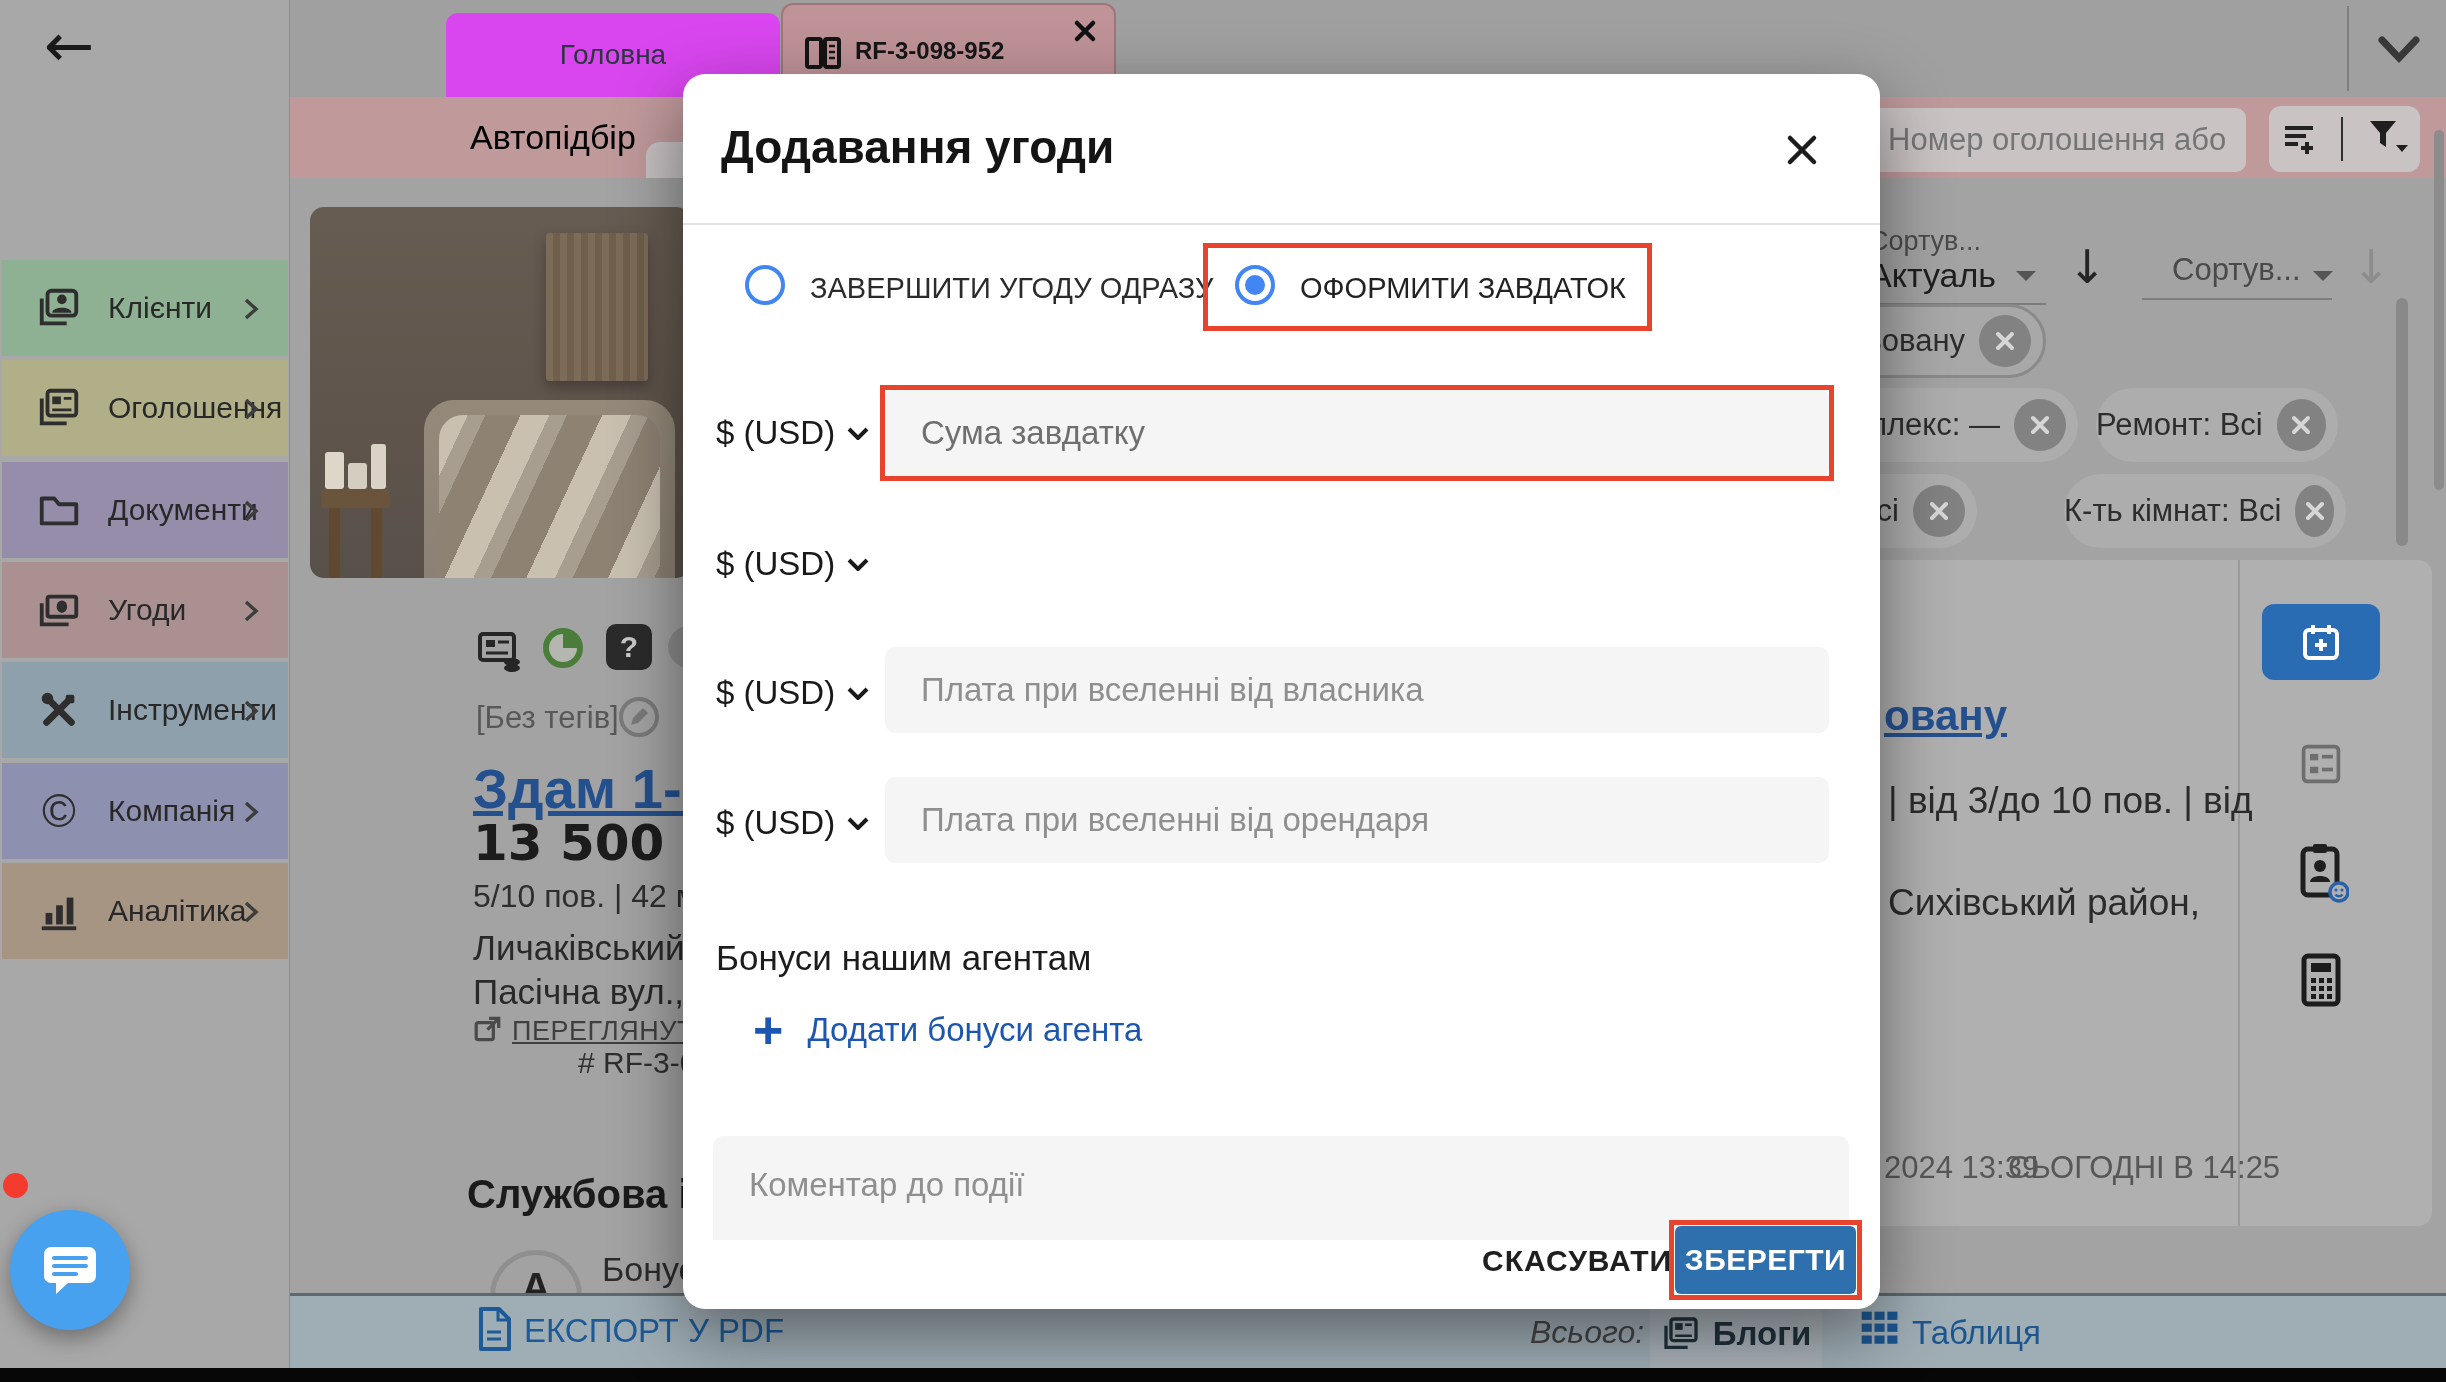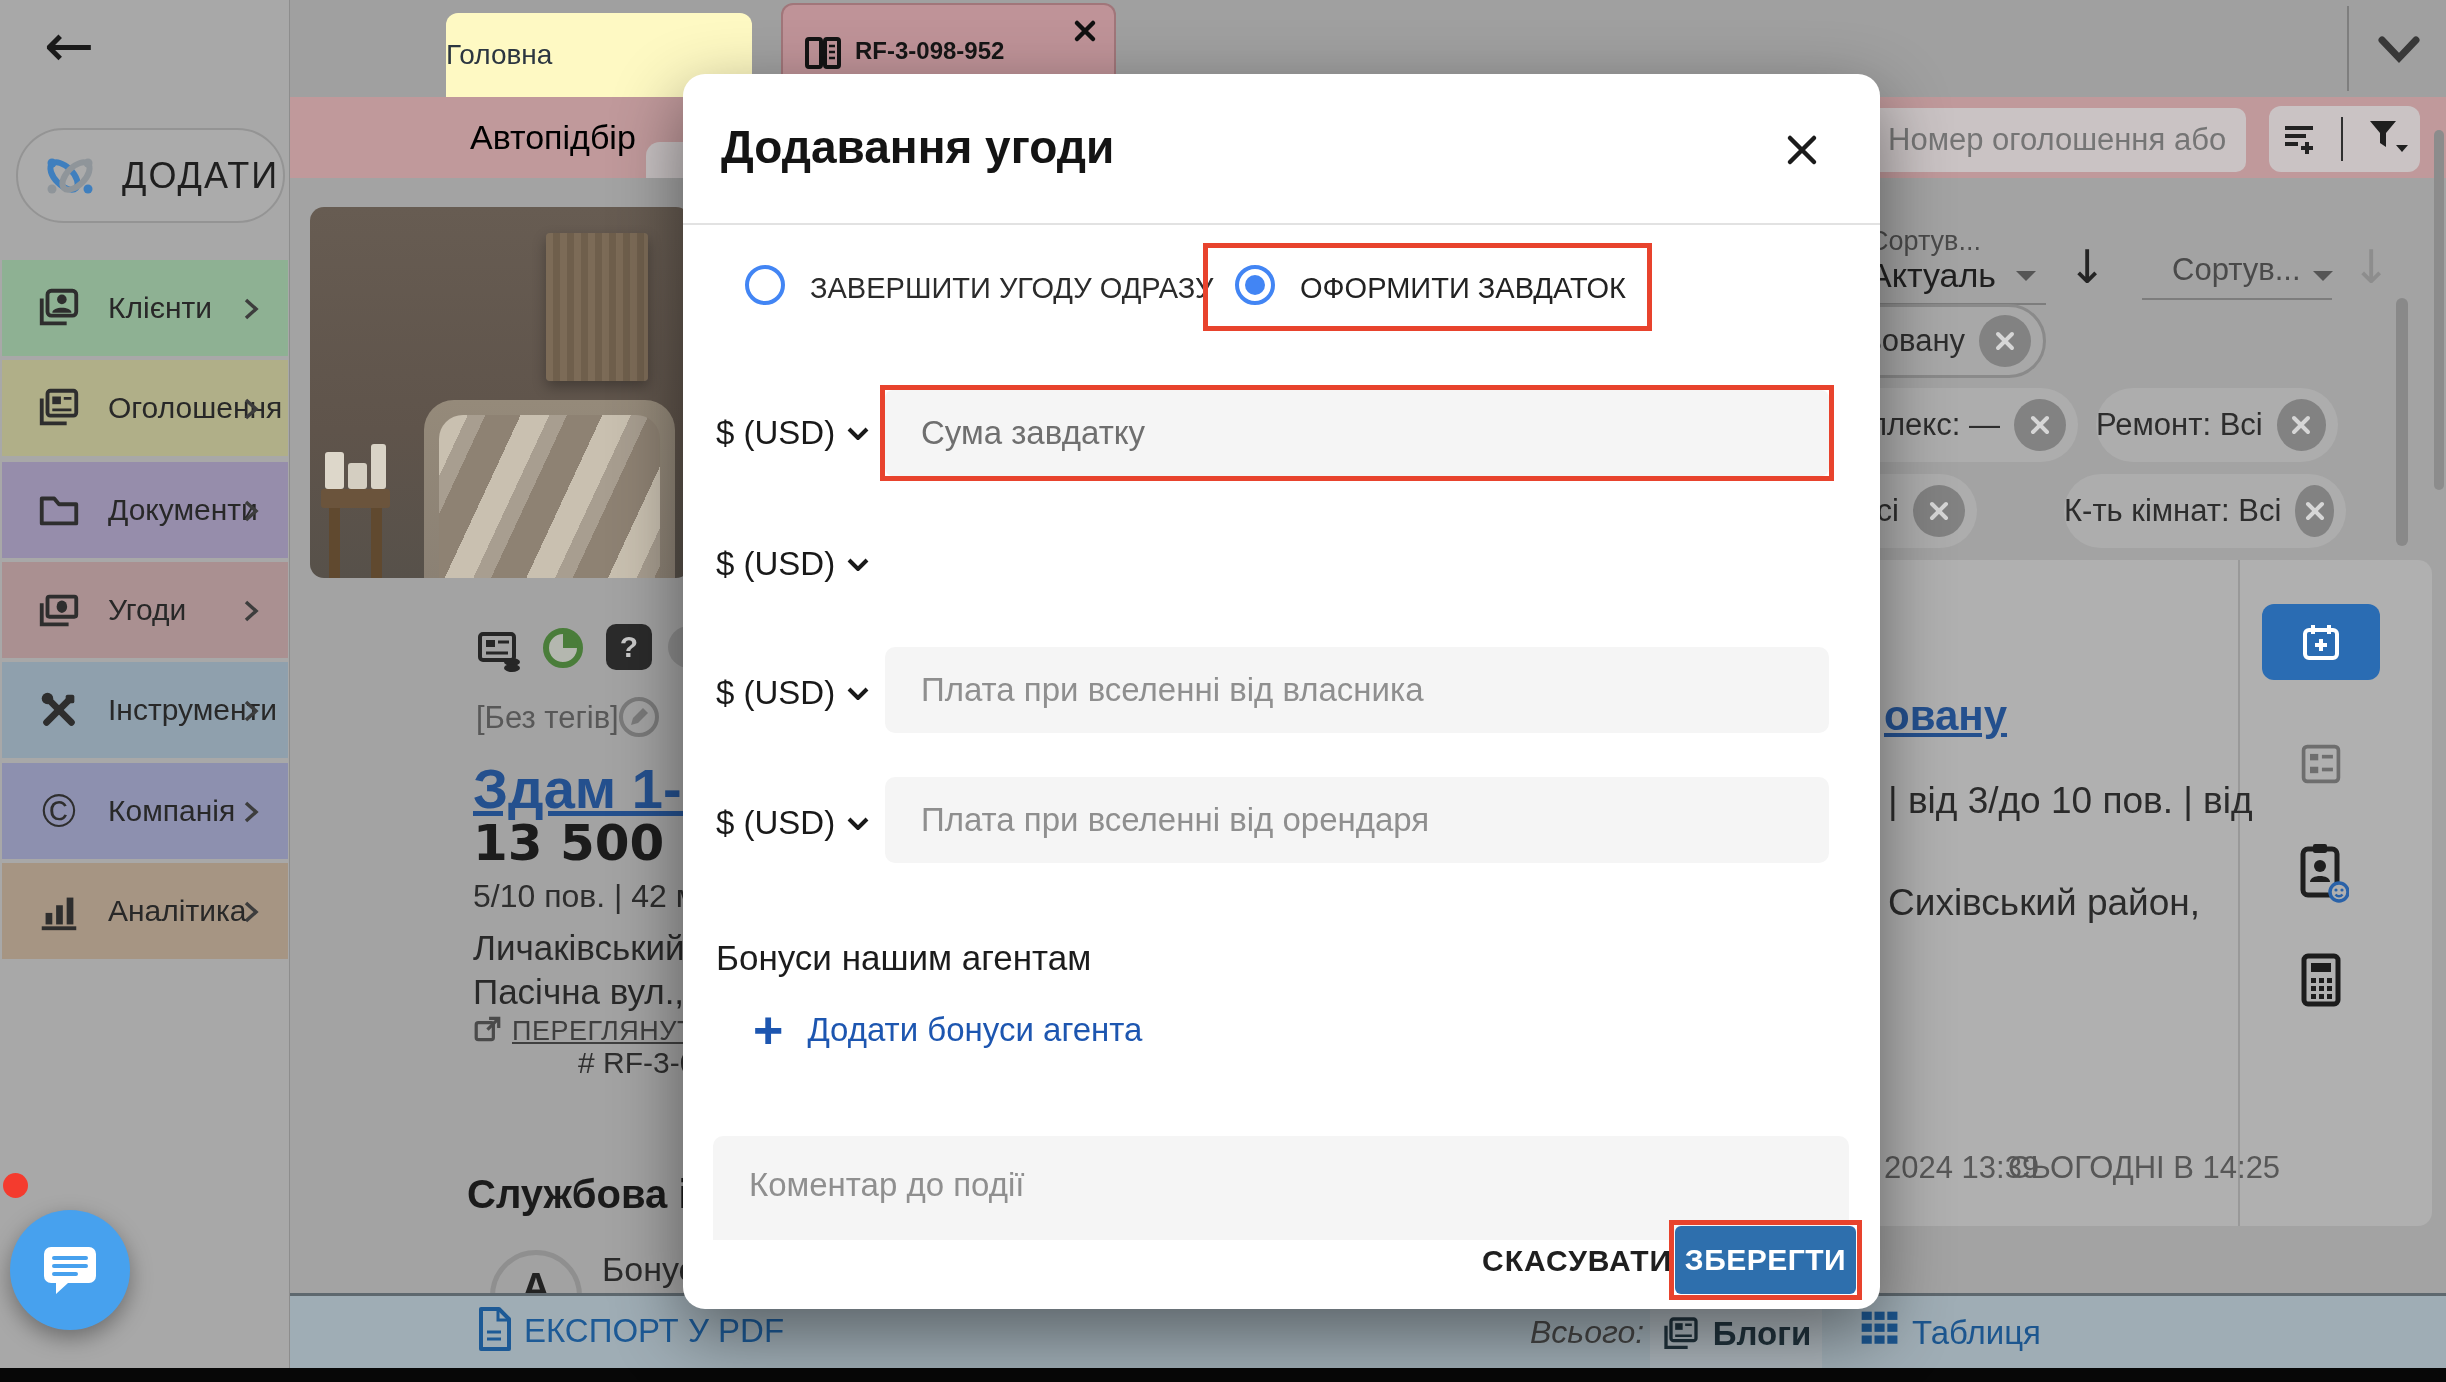--- a/index.html
+++ b/index.html
@@ -28,33 +28,20 @@
 </style>
 </head>
 <body>
 
 <div id="app">
 
   <div class="abs" style="left:0;top:0;width:290px;height:1382px;background:#a8a8a8;border-right:1px solid #8d8d8d;"></div>
 
   <div class="abs" style="left:44px;top:10px;font-size:60px;color:#1a1a1a;cursor:pointer;font-family:'DejaVu Sans',sans-serif;">←</div>
 
-  <div class="abs flex" style="left:16px;top:128px;width:269px;height:95px;border-radius:48px;background:#ababab;border:2px solid #949494;padding-left:22px;cursor:pointer;">
-    <span>
-      <svg width="60" height="60" viewBox="0 0 60 60" fill="none">
-        <ellipse cx="24" cy="30" rx="17" ry="9" transform="rotate(45 24 30)" stroke="#3f7fbe" stroke-width="6"></ellipse>
-        <ellipse cx="36" cy="30" rx="17" ry="9" transform="rotate(-45 36 30)" stroke="#8f959a" stroke-width="6"></ellipse>
-        <circle cx="12" cy="17" r="4.5" fill="#3f7fbe"></circle>
-          <circle cx="48" cy="17" r="4.5" fill="#8f959a"></circle>
-        <circle cx="48" cy="43" r="4.5" fill="#3f7fbe"></circle>
-          <circle cx="12" cy="43" r="4.5" fill="#8f959a"></circle>
-      </svg>
-    </span>
-    <span style="margin-left:22px;font-size:36px;font-weight:500;letter-spacing:2px;color:#1f1f1f;">ДОДАТИ</span>
-  </div>
 
   <div class="abs nav-item" style="top: 260px; background-color: rgb(142, 177, 147);">
     <span>
         <svg width="46" height="46" viewBox="0 0 48 48" fill="none" stroke="#2e2e2e">
           <rect x="12" y="6" width="30" height="26" rx="4" stroke-width="4"></rect>
           <circle cx="27" cy="15" r="5" fill="#2e2e2e" stroke="none"></circle>
           <path d="M17 29c0-7 20-7 20 0" fill="#2e2e2e" stroke="none"></path>
           <path d="M6 14v26h26" stroke-width="4"></path>
         </svg>
       </span>
@@ -152,21 +139,21 @@
     <span class="nav-label">Аналітика</span>
     <span class="nav-chev">
         <svg width="18" height="24" viewBox="0 0 18 24" fill="none">
           <polyline points="4,3 14,12 4,21" stroke="#3d3d3d" stroke-width="3.5"></polyline>
         </svg>
       </span>
   </div>
 
   <div class="abs" style="left:290px;top:0;width:2156px;height:97px;background:#a0a0a0;"></div>
 
-  <div class="abs flex" style="left:446px;top:13px;width:306px;height:84px;background:#fef9c3;border-radius:12px 12px 0 0;cursor:pointer;">
+  <div class="abs flex" style="left:446px;top:13px;width:334px;height:84px;background:#d946ef;border-radius:12px 12px 0 0;justify-content:center;cursor:pointer;">
     <span style="font-size:28px;font-weight:500;color:#2c3640;">Головна</span>
   </div>
 
   <div class="abs" style="left:781px;top:3px;width:335px;height:94px;background:#bf9398;border-radius:12px 12px 0 0;border:2px solid rgba(70,30,30,.25);cursor:pointer;">
     <span class="abs" style="left:20px;top:28px;">
         <svg width="40" height="40" viewBox="0 0 40 40" fill="none" stroke="#141414">
           <rect x="4" y="6" width="14" height="28" rx="2" stroke-width="4"></rect>
           <rect x="22" y="6" width="14" height="28" rx="2" stroke-width="4"></rect>
           <path d="M26 13h6M26 19h6M26 25h6" stroke-width="2.5"></path>
         </svg>

